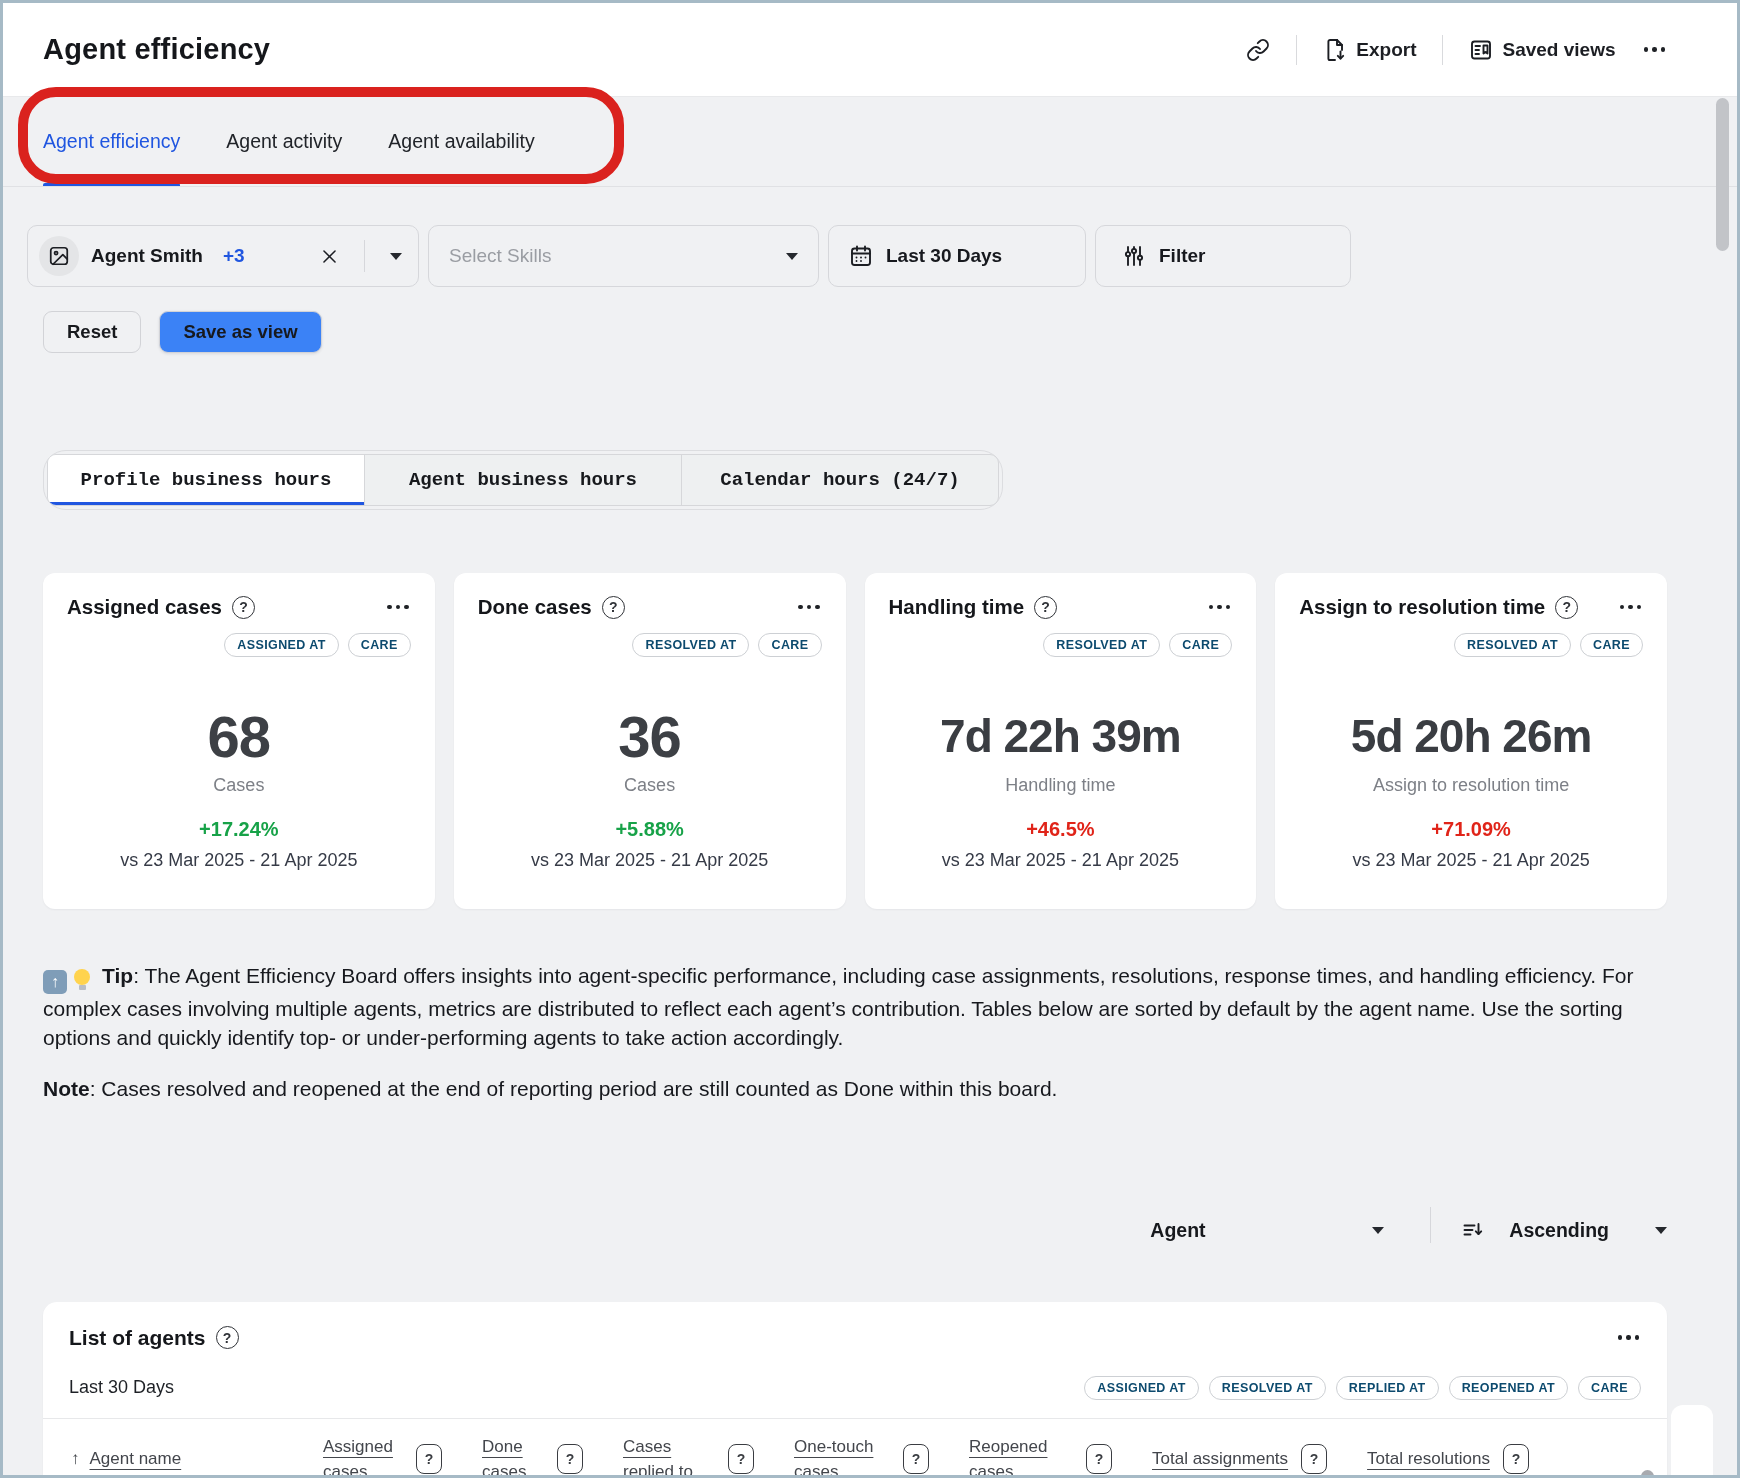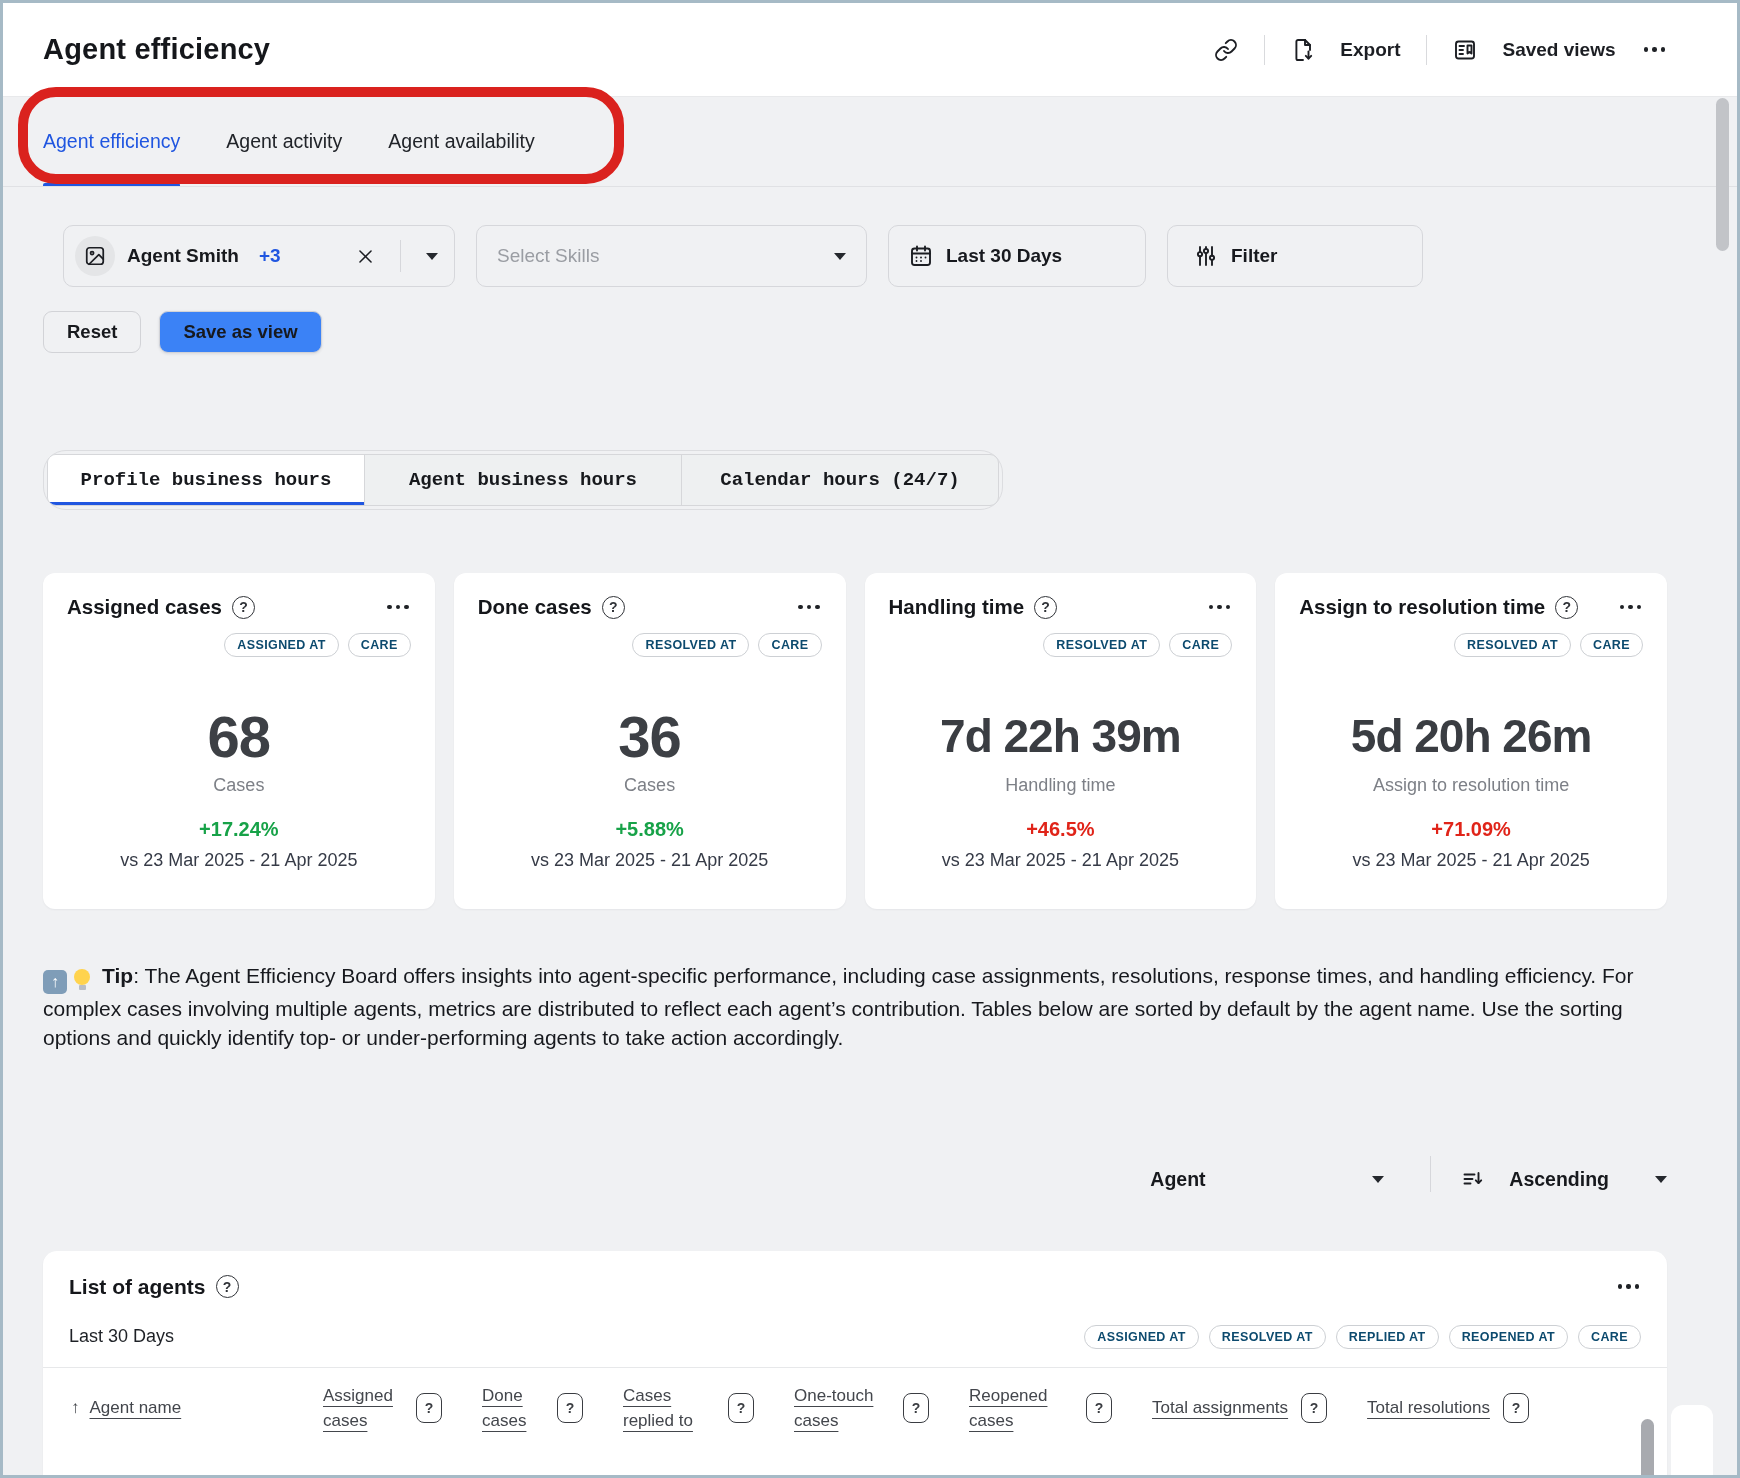--- a/index.html
+++ b/index.html
@@ -7,37 +7,37 @@
   .screen{
     position:relative;width:1740px;height:1478px;overflow:hidden;
     border:3px solid #a6bac6;background:#f0f1f3;
     font-family:"Liberation Sans","DejaVu Sans",sans-serif;color:#17191e;
   }
   
   .topbar{height:94px;background:#fff;display:flex;align-items:center;
     padding:0 70px 0 40px;border-bottom:1px solid #e8e9eb;}
   .page-title{font-size:29px;font-weight:700;color:#15171b;margin-right:auto;letter-spacing:.2px;}
   .topbar-actions{display:flex;align-items:center;gap:26px;}
-  .icon-btn{display:flex;align-items:center;gap:25px;font-size:19px;font-weight:700;color:#1c1e23;cursor:pointer;}
+  .icon-btn{display:flex;align-items:center;gap:9px;font-size:19px;font-weight:700;color:#1c1e23;cursor:pointer;}
   .tb-vline{width:1px;height:30px;background:#d9dadd;}
   .dots{display:flex;gap:4px;align-items:center;cursor:pointer;padding:6px 2px;}
   .dots i{width:4.5px;height:4.5px;border-radius:50%;background:#1f2226;}
   svg.ic{stroke:#1c1e23;fill:none;stroke-width:1.9;stroke-linecap:round;stroke-linejoin:round;}
   
   .nav-strip{height:90px;display:flex;align-items:center;gap:46px;padding:0 40px;
     border-bottom:1px solid #e0e1e4;position:relative;}
   .nav-tab{font-size:19.5px;font-weight:500;color:#212429;height:100%;
     display:flex;align-items:center;position:relative;cursor:pointer;}
   .nav-tab.active{color:#2056e0;}
   .nav-tab.active::after{content:"";position:absolute;left:0;right:0;bottom:0;height:3px;
     background:#2056e0;border-radius:2px 2px 0 0;}
   .annotation{position:absolute;left:15px;top:84px;width:606px;height:97px;
     border:10px solid #da221e;border-radius:38px;pointer-events:none;z-index:6;}
   
-  .filters-row{display:flex;gap:21px;margin:38px 70px 0 60px;align-items:center;}
+  .filters-row{display:flex;gap:9px;margin:38px 70px 0 24px;align-items:center;}
   .chip{height:62px;border:1.5px solid #d6d7db;border-radius:10px;display:flex;
     align-items:center;font-size:19px;cursor:pointer;background:transparent;}
   .chip-agent{width:392px;padding:0 16px 0 11px;gap:12px;}
   .avatar{width:40px;height:40px;border-radius:50%;background:#e4e5e7;flex:none;
     display:flex;align-items:center;justify-content:center;}
   .chip-agent .name{font-weight:700;color:#17191d;}
   .chip-agent .extra{font-weight:700;color:#2056e0;margin-left:8px;}
   .x-wrap{margin-left:auto;display:flex;align-items:center;}
   .chip-vline{width:1px;height:32px;background:#d6d7db;margin:0 13px;}
   .caret{width:0;height:0;border-left:6px solid transparent;border-right:6px solid transparent;
@@ -347,20 +347,23 @@
       <div class="card-sub">Assign to resolution time</div>
       <div class="card-delta down">+71.09%</div>
       <div class="card-vs">vs 23 Mar 2025 - 21 Apr 2025</div>
     </div>
   </div>
 
   <div class="tip-block">
     <div>
       <span class="emoji-up">↑</span><span class="emoji-bulb"></span><b>Tip</b><span>: The Agent Efficiency Board offers insights into agent-specific performance, including case assignments, resolutions, response times, and handling efficiency. For complex cases involving multiple agents, metrics are distributed to reflect each agent’s contribution. Tables below are sorted by default by the agent name. Use the sorting options and quickly identify top- or under-performing agents to take action accordingly.</span>
     </div>
+    <div class="note-line">
+      <b>Note</b><span>: Cases resolved and reopened at the end of reporting period are still counted as Done within this board.</span>
+    </div>
   </div>
 
   <div class="sort-row">
     <div class="sort-field">
       <span>Agent</span>
       <span class="caret"></span>
     </div>
     <div class="sort-vline"></div>
     <div class="sort-dir">
       <svg class="ic" width="24" height="24" viewBox="0 0 24 24">

